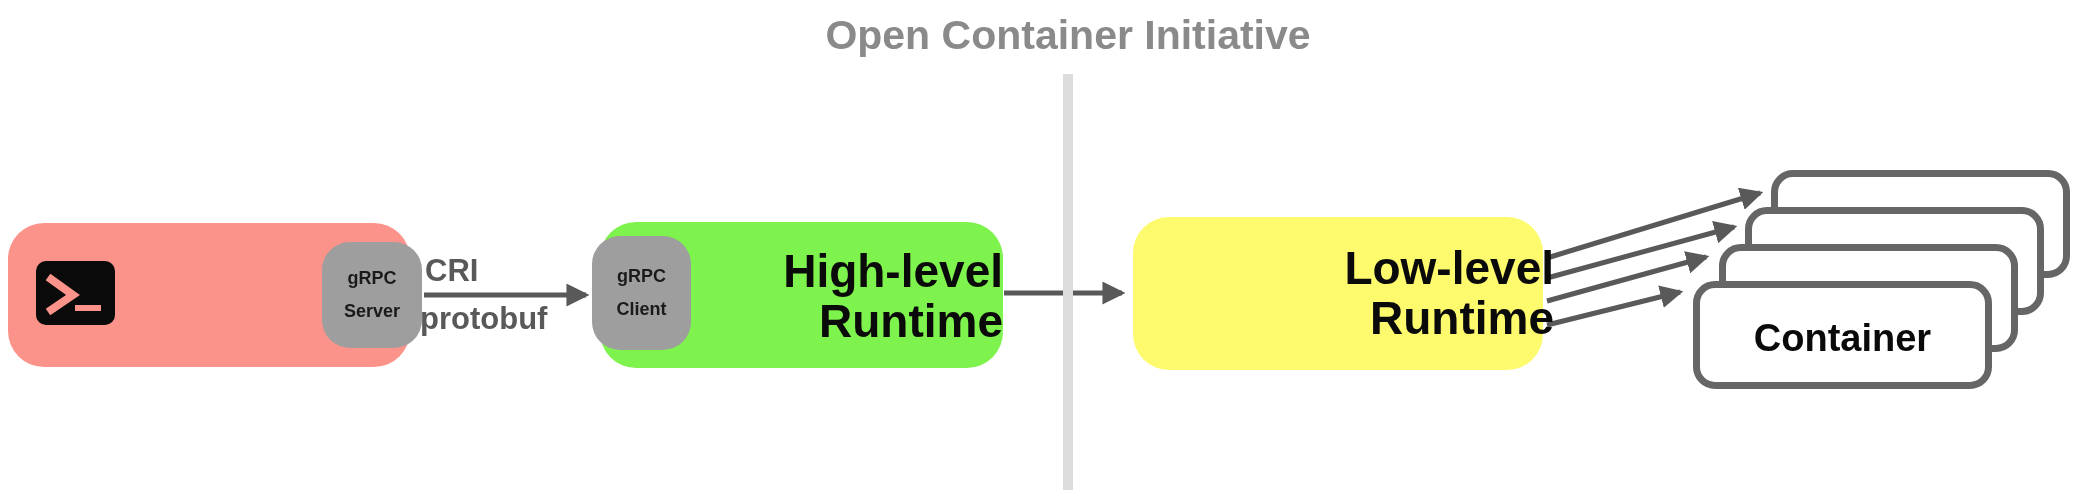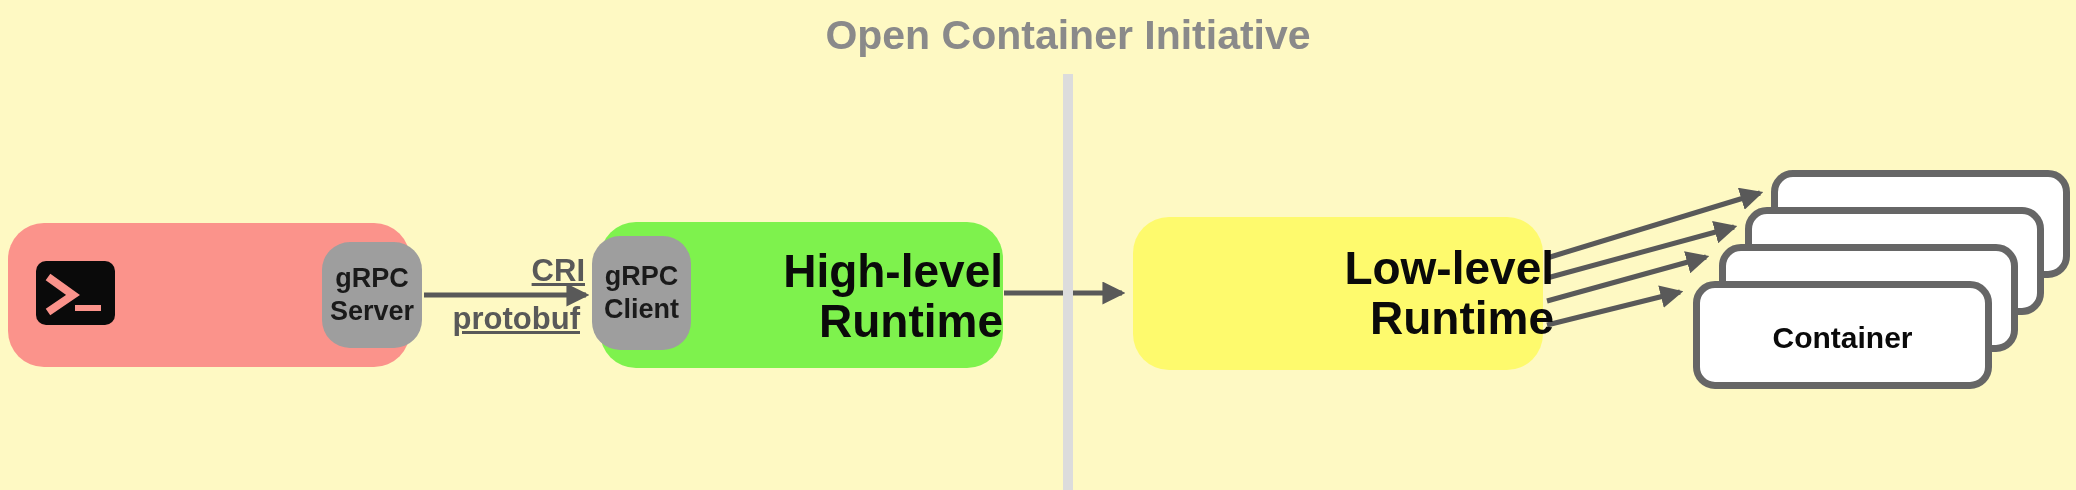--- a/index.html
+++ b/index.html
@@ -5,21 +5,21 @@
   html, body {
     margin: 0;
     padding: 0;
     background: #000000;
     font-family: "Liberation Sans", sans-serif;
   }
   .canvas {
     position: relative;
     width: 2076px;
     height: 490px;
-    background: #fef9c3;
+    background: #ffffff;
     overflow: hidden;
   }
   .abs { position: absolute; }
 
   .title {
     left: 768px;
     top: 12px;
     width: 600px;
     text-align: center;
     font-size: 41px;
@@ -81,21 +81,21 @@
     line-height: 50px;
   }
 
   .badge {
     background: #9E9E9E;
     border-radius: 28px;
     display: flex;
     flex-direction: column;
     align-items: center;
     justify-content: center;
-    font-size: 27px;
+    font-size: 18px;
     font-weight: 700;
     color: #1A1A1A;
     line-height: 33px;
     text-align: center;
   }
   .client-badge {
     left: 322px;
     top: 242px;
     width: 100px;
     height: 106px;
@@ -119,47 +119,46 @@
     top: 246px;
     width: 353px;
   }
   .low-label {
     left: 1133px;
     top: 243px;
     width: 421px;
   }
 
   .edge-label {
-    text-align: right;
+    text-align: left;
     font-size: 31px;
     font-weight: 700;
     color: #595959;
     line-height: 36px;
-    text-decoration: underline;
   }
   .cri-top    { left: 425px; top: 253px; width: 160px; }
   .cri-bottom { left: 420px; top: 301px; width: 160px; }
 
   .card {
     width: 299px;
     height: 108px;
     background: #FFFFFF;
     border: 7px solid #666666;
     border-radius: 22px;
     box-sizing: border-box;
     display: flex;
     align-items: center;
     justify-content: center;
   }
   .card-4 { left: 1771px; top: 170px; }
   .card-3 { left: 1745px; top: 207px; }
   .card-2 { left: 1719px; top: 244px; }
   .card-1 { left: 1693px; top: 281px; }
   .card-label {
-    font-size: 30px;
+    font-size: 38px;
     font-weight: 700;
     color: #0A0A0A;
     padding-top: 6px;
   }
 
   .arrows-svg {
     left: 0;
     top: 0;
     width: 2076px;
     height: 490px;

